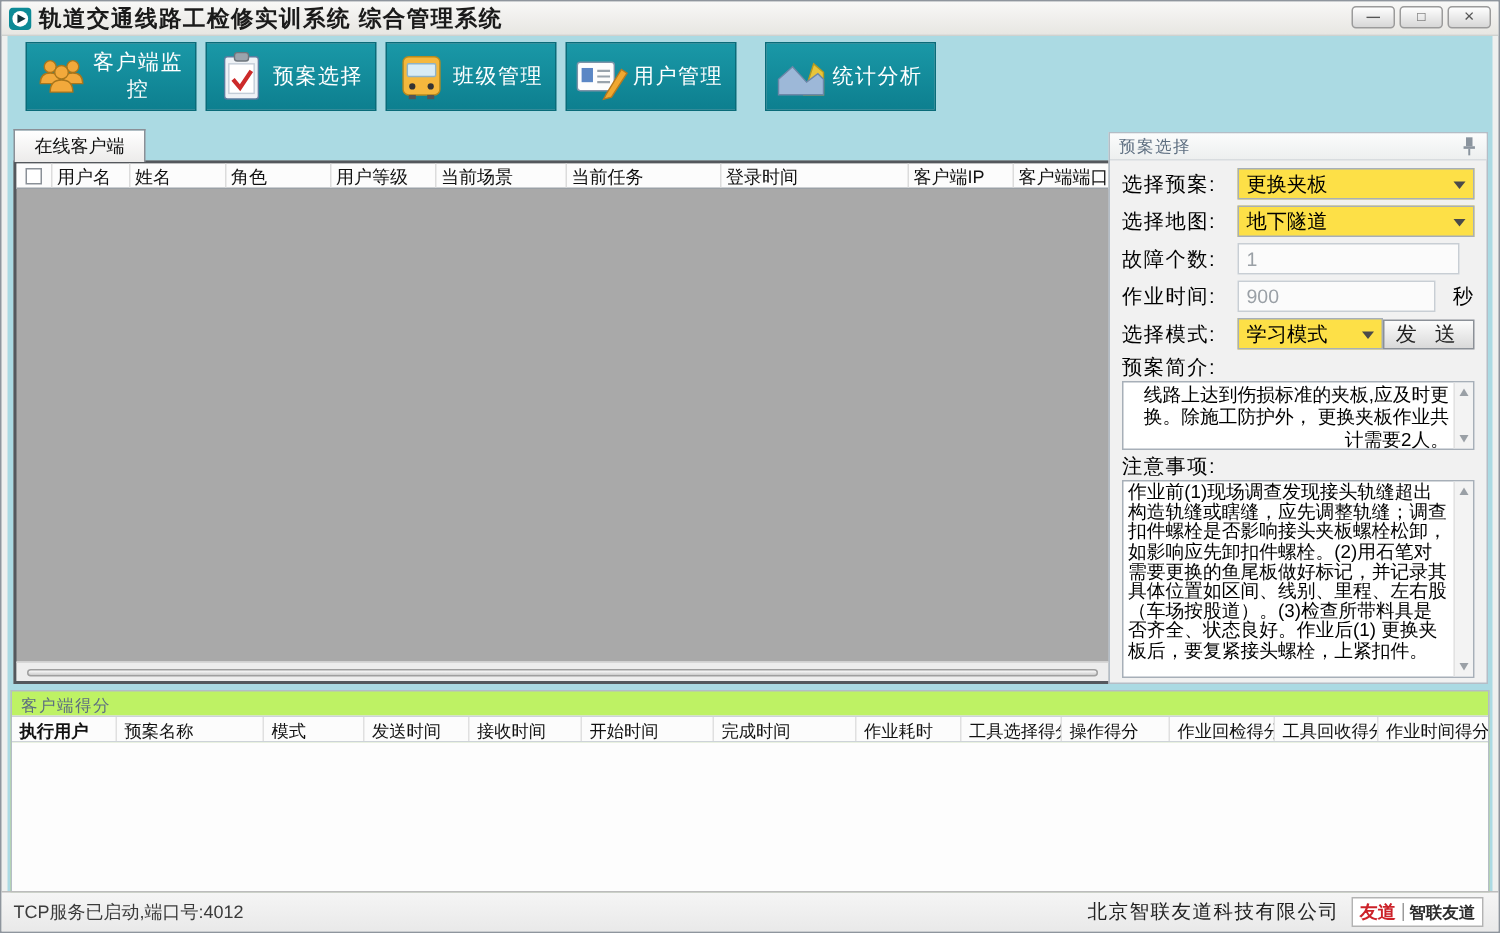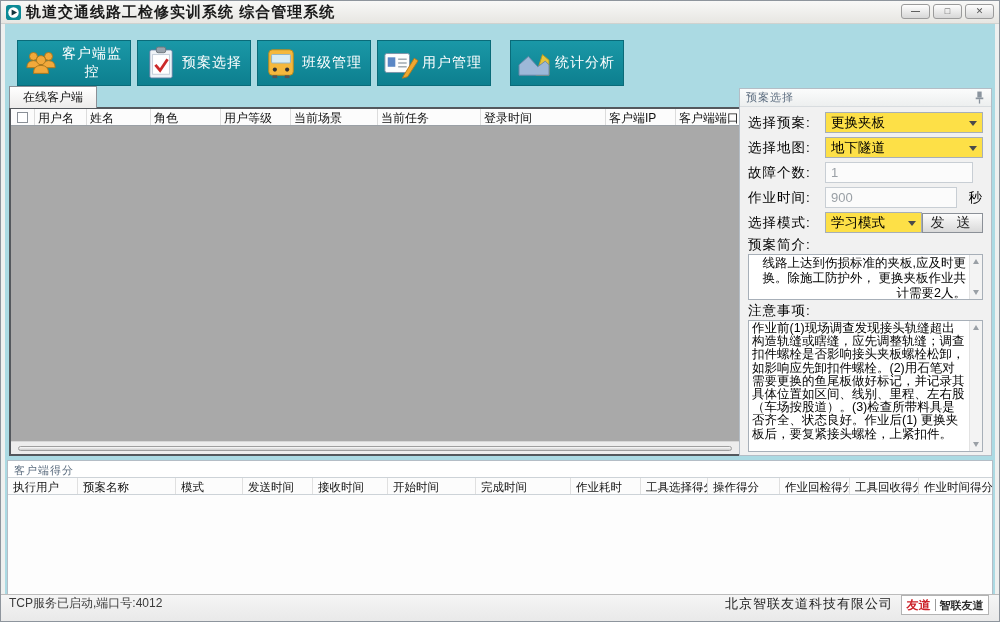--- a/index.html
+++ b/index.html
@@ -17,21 +17,21 @@
   .win-btn { width:29px; height:15px; border:1px solid #9b9b9b; border-radius:3px;
              background:linear-gradient(#fefefe,#d7d7d7); color:#555; font-size:9px;
              font-weight:700; display:flex; align-items:center; justify-content:center;
              cursor:pointer; line-height:1; }
 
   
   .content { position:absolute; top:23px; left:4px; right:4px; bottom:27px;
              background:#abdae3; }
 
   
-  .toolbar { position:absolute; top:16px; left:12px; display:flex; gap:6px; }
+  .toolbar { position:absolute; top:4px; left:12px; display:flex; gap:6px; }
   .tool-btn { width:114px; height:46px; background:linear-gradient(#1a98a7,#0d7f8f);
               border:1px solid #0a6b79; color:#fff; display:flex; align-items:center;
               padding:0 5px; cursor:pointer; }
   .tool-btn .tb-icon { width:36px; height:36px; flex:none; display:flex; align-items:center; justify-content:center; }
   .tool-btn .lbl { flex:1; text-align:center; font-size:14px; letter-spacing:1px; }
   .tool-btn.gap { margin-left:13px; }
 
   
   .tab { position:absolute; top:62px; left:4px; width:88px; height:22px;
          background:linear-gradient(#ffffff,#ecebea); border:1px solid #8b9097; border-bottom:none;
@@ -88,36 +88,36 @@
   .box-notes { height:132px; line-height:13.2px; margin-bottom:4px; }
   .vscroll { position:absolute; top:0; right:0; bottom:0; width:13px; background:#f3f3f3;
              border-left:1px solid #e2e2e2; }
   .vs-up, .vs-dn { position:absolute; left:3px; width:0; height:0;
                    border-left:3.5px solid transparent; border-right:3.5px solid transparent; cursor:pointer; }
   .vs-up { top:4px; border-bottom:5px solid #9aa0a6; }
   .vs-dn { bottom:4px; border-top:5px solid #9aa0a6; }
 
   
   .score-panel { position:absolute; left:2px; right:2px; top:436px; height:135px;
-                 background:#ffffff; border:1px solid #b4bdc6; display:flex; flex-direction:column; }
+                 background:#bef264; border:1px solid #b4bdc6; display:flex; flex-direction:column; }
   .sp-title { height:16px; font-size:11px; color:#5d6e80; letter-spacing:1px;
               padding:2px 6px 0 6px; flex:none; }
   .sp-theader { height:18px; flex:none; background:#fcfcfc; border-top:1px solid #cdd3d8;
                 border-bottom:1px solid #cdd3d8; display:flex; font-size:11.5px; color:#111; }
   .sp-cell { border-right:1px solid #e0e0e0; padding:2px 0 0 5px; white-space:nowrap;
              overflow:hidden; cursor:pointer; }
-  .s0{width:70px;} .s1{width:98px;} .s2{width:67px;} .s3{width:70px;} .s4{width:75px;}
+  .s0{width:70px;font-weight:bold;} .s1{width:98px;} .s2{width:67px;} .s3{width:70px;} .s4{width:75px;}
   .s5{width:88px;} .s6{width:95px;} .s7{width:70px;} .s8{width:67px;} .s9{width:72px;}
   .s10{width:70px;} .s11{width:69px;} .s12{flex:1; border-right:none;}
   .sp-body { flex:1; background:#fdfdfd; }
 
   
   .statusbar { position:absolute; left:0; right:0; bottom:0; height:27px;
                background:linear-gradient(#f5f5f5,#e9e9e9); border-top:1px solid #bcbcbc;
-               display:flex; align-items:flex-start; padding:0 8px; }
+               display:flex; align-items:center; padding:0 8px; }
   .sb-left { font-size:12px; color:#3b3b3b; }
   .sb-company { margin-left:auto; font-size:13px; color:#222; letter-spacing:1px; }
   .sb-logo { margin-left:8px; margin-right:2px; width:88px; height:20px; background:#fff;
              border:1px solid #b3b3b3; display:flex; align-items:center; justify-content:center;
              gap:4px; }
   .logo-red { color:#cc2229; font-weight:700; font-size:12px; }
   .logo-sep { width:1px; height:12px; background:#9b9b9b; }
   .logo-dark { color:#2d2d2d; font-weight:700; font-size:11px; }
 </style>
 </head>

